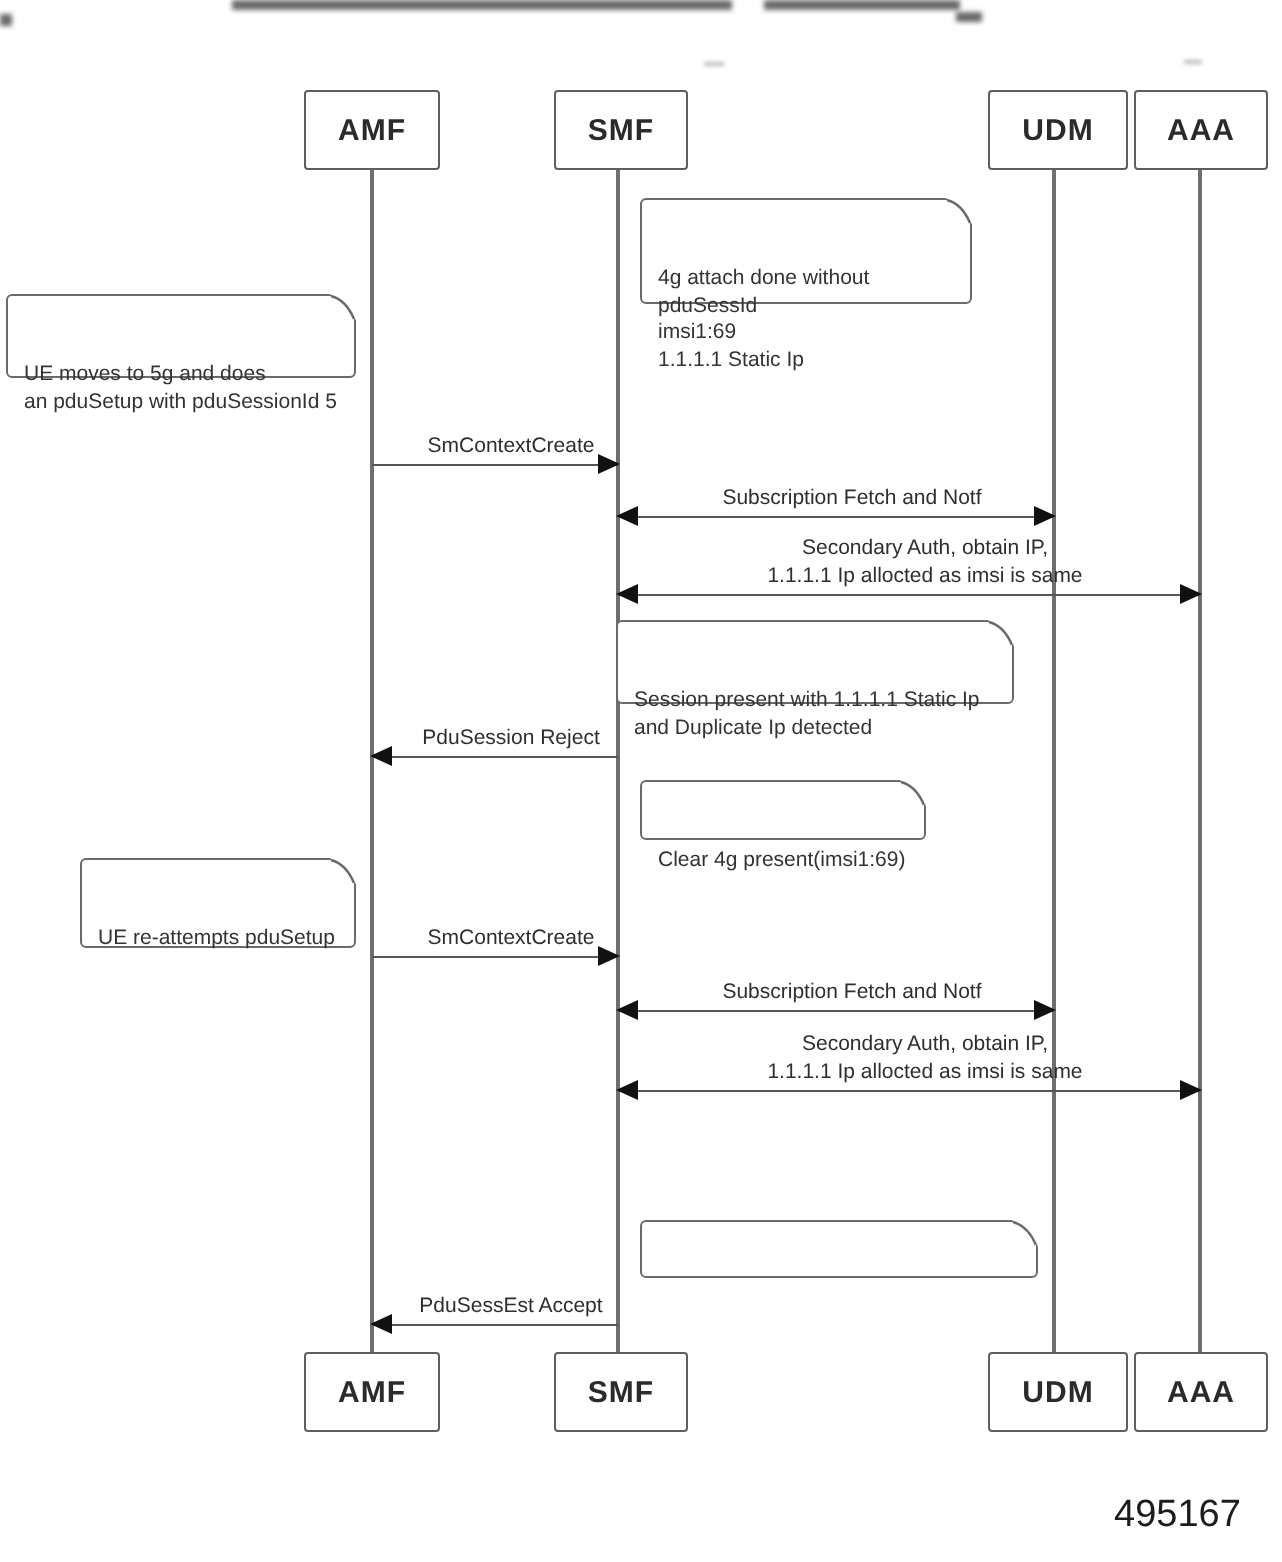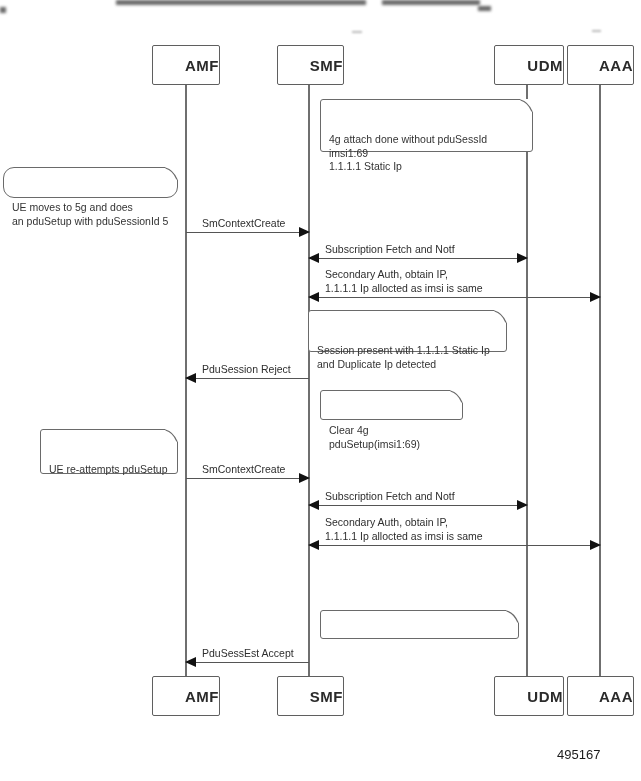--- a/index.html
+++ b/index.html
@@ -6,21 +6,21 @@
   .canvas {
     position:relative; width:641px; height:781px; background:#ffffff;
     font-family:"Liberation Sans", sans-serif; overflow:hidden;
     color:#2e2e2e;
   }
 
   
   .actor {
     position:absolute; height:38px; background:#fff;
     border:1.6px solid #5f5f5f; border-radius:2px;
-    display:flex; align-items:center; justify-content:flex-end;
+    display:flex; align-items:center; justify-content:center;
     font-size:15px; font-weight:bold; color:#2b2b2b; letter-spacing:.5px;
   }
   .actor.top { top:45px; }
   .actor.bottom { top:676px; }
 
   
   .lifeline {
     position:absolute; top:85px; height:592px; width:1.5px; background:#6f6f6f;
   }
 
@@ -33,32 +33,32 @@
   .fold { position:absolute; top:-1px; right:-1px; }
 
   
   .msg { position:absolute; height:0; }
   .msg-line {
     position:absolute; left:0; right:0; top:0; height:0;
     border-top:1.7px solid #555;
   }
   .msg-label {
     position:absolute; bottom:2px; left:16px; right:0;
-    text-align:left; font-size:10.5px; line-height:1.28;
+    text-align:center; font-size:10.5px; line-height:1.28;
     color:#2e2e2e; white-space:pre-line;
   }
   .ah { position:absolute; width:0; height:0; border-style:solid; top:-6.5px; }
   .ah.right { right:-1px; border-width:5.5px 0 5.5px 11px;
               border-color:transparent transparent transparent #111; }
   .ah.left  { left:-1px; border-width:5.5px 11px 5.5px 0;
               border-color:transparent #111 transparent transparent; }
 
   
   .fig-num {
-    position:absolute; left:557px; top:747px; font-size:13px; color:#1c1c1c;
+    position:absolute; left:557px; top:747px; font-size:19px; color:#1c1c1c;
   }
 
   
   .artifact { position:absolute; background:#3f3f3f; filter:blur(1.4px); opacity:.78; }
   .artifact.faint { opacity:.35; filter:blur(1px); }
 </style>
 </head>
 <body>
 
 <div class="canvas">
@@ -94,31 +94,31 @@
   <div class="actor bottom" style="left:277px;width:65px;">
     <span>SMF</span>
   </div>
   <div class="actor bottom" style="left:494px;width:68px;">
     <span>UDM</span>
   </div>
   <div class="actor bottom" style="left:567px;width:65px;">
     <span>AAA</span>
   </div>
 
-  <div class="note" style="left:320px;top:99px;width:213px;height:53px;">
+  <div class="note" style="left:320px;top:99px;width:166px;height:53px;">
     <svg class="fold" width="13" height="13" viewBox="0 0 13 13">
         <path d="M0 0 L13 0 L13 13 Z" fill="#ffffff"></path>
         <path d="M0.5 1 Q8 3 12 12.5" fill="none" stroke="#6a6a6a" stroke-width="1.2"></path>
       </svg>
     <div>4g attach done without pduSessId
 imsi1:69
 1.1.1.1 Static Ip</div>
   </div>
 
-  <div class="note" style="left:3px;top:167px;width:175px;height:31px;border-radius:11px;">
+  <div class="note" style="left:3px;top:147px;width:175px;height:42px;">
     <svg class="fold" width="13" height="13" viewBox="0 0 13 13">
         <path d="M0 0 L13 0 L13 13 Z" fill="#ffffff"></path>
         <path d="M0.5 1 Q8 3 12 12.5" fill="none" stroke="#6a6a6a" stroke-width="1.2"></path>
       </svg>
     <div>UE moves to 5g and does
 an pduSetup with pduSessionId 5</div>
   </div>
 
   <div class="note" style="left:308px;top:310px;width:199px;height:42px;">
     <svg class="fold" width="13" height="13" viewBox="0 0 13 13">
@@ -127,21 +127,21 @@
       </svg>
     <div>Session present with 1.1.1.1 Static Ip
 and Duplicate Ip detected</div>
   </div>
 
   <div class="note" style="left:320px;top:390px;width:143px;height:30px;">
     <svg class="fold" width="13" height="13" viewBox="0 0 13 13">
         <path d="M0 0 L13 0 L13 13 Z" fill="#ffffff"></path>
         <path d="M0.5 1 Q8 3 12 12.5" fill="none" stroke="#6a6a6a" stroke-width="1.2"></path>
       </svg>
-    <div>Clear 4g pduSetup(imsi1:69)</div>
+    <div>Clear 4g present(imsi1:69)</div>
   </div>
 
   <div class="note" style="left:40px;top:429px;width:138px;height:45px;">
     <svg class="fold" width="13" height="13" viewBox="0 0 13 13">
         <path d="M0 0 L13 0 L13 13 Z" fill="#ffffff"></path>
         <path d="M0.5 1 Q8 3 12 12.5" fill="none" stroke="#6a6a6a" stroke-width="1.2"></path>
       </svg>
     <div>UE re-attempts pduSetup</div>
   </div>
 

